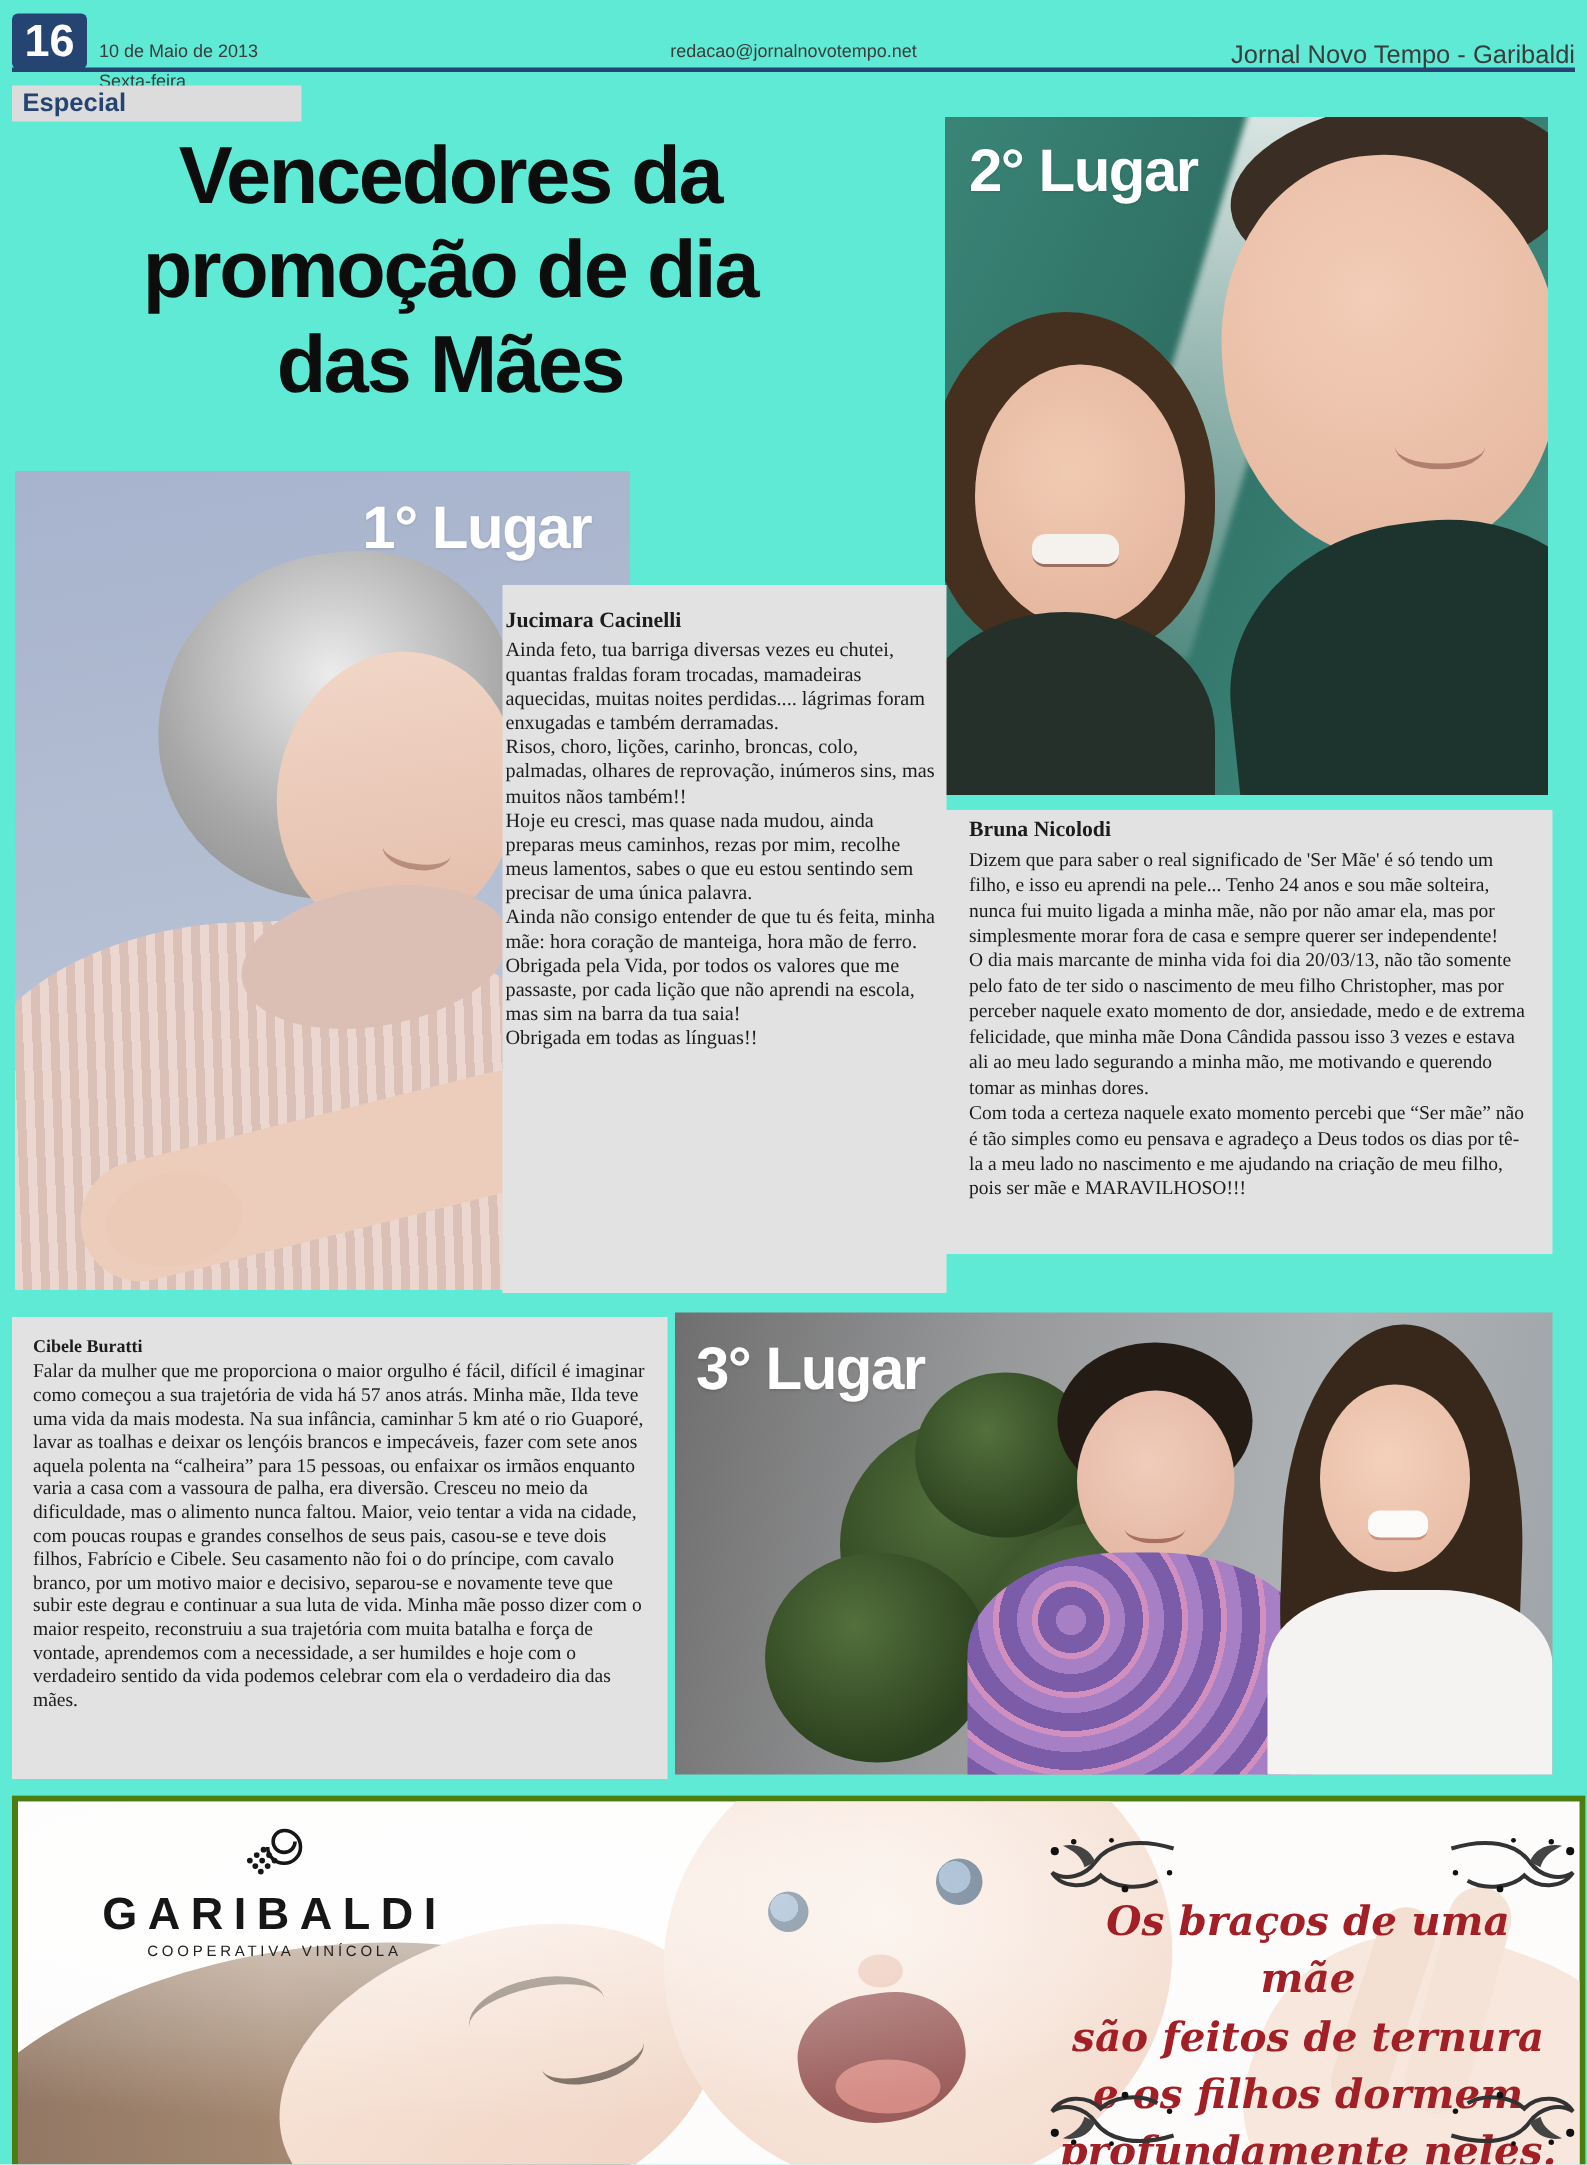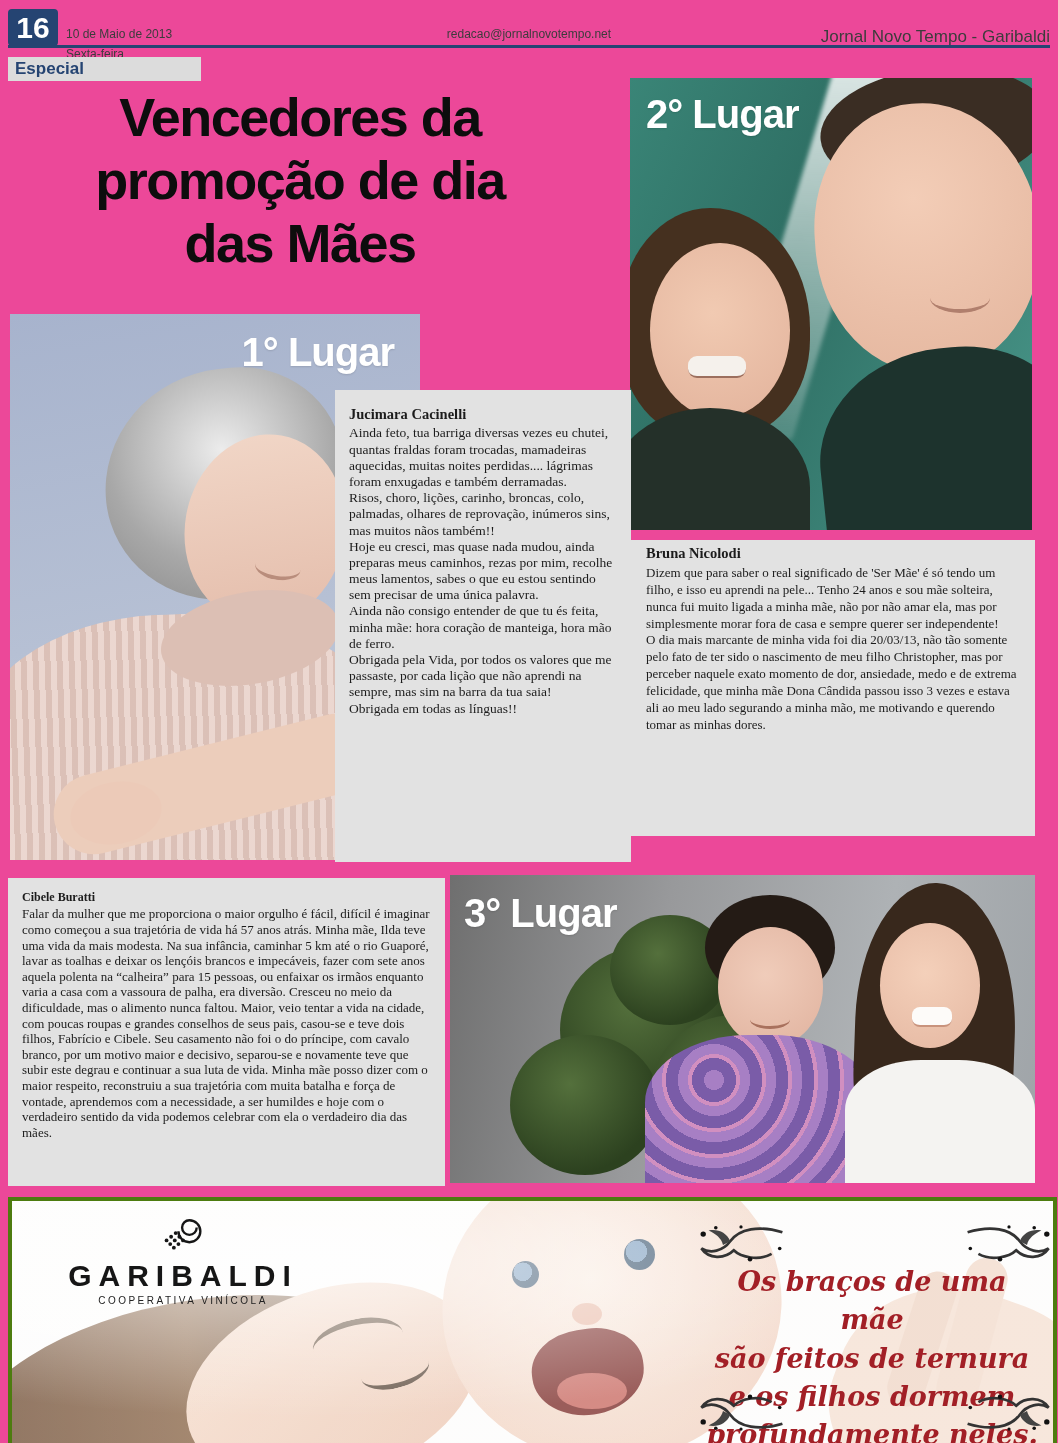--- a/index.html
+++ b/index.html
@@ -1,16 +1,16 @@
 <!DOCTYPE html>
 <html lang="pt"><head>
 <meta charset="utf-8">
 <style>
   html,body{margin:0;padding:0;background:#ffffff;}
-  .page{position:relative;width:1058px;height:1443px;background:#ec4899;overflow:hidden;
+  .page{position:relative;width:1058px;height:1443px;background:#5eead4;overflow:hidden;
         font-family:"Liberation Sans",sans-serif;}
   
   .numbox{position:absolute;left:8px;top:9px;width:50px;height:37px;background:#254472;
           border-radius:4px;color:#fff;font-weight:bold;font-size:30px;line-height:37px;
           text-align:center;font-family:"Liberation Sans",sans-serif;}
   .weekday{position:absolute;left:66px;top:10px;font-size:12px;color:#3c3c3c;margin-top:37px;}
   .date{position:absolute;left:66px;top:27px;font-size:12px;color:#3c3c3c;}
   .email{position:absolute;left:0;right:0;top:27px;text-align:center;font-size:12px;color:#3c3c3c;}
   .journal{position:absolute;right:8px;top:27px;font-size:17px;color:#3c3c3c;}
   .rule{position:absolute;left:8px;right:8px;top:45px;height:3px;background:#254472;}
@@ -90,21 +90,21 @@
              background:radial-gradient(circle at 45% 40%,#f4d0ba,#e5b8a2);}
   .p3-smile-b{left:462px;top:132px;width:40px;height:18px;border-radius:8px;background:#fdfbf9;
               border-bottom:2px solid #c9937d;}
   .p3-top-b{left:395px;top:185px;width:190px;height:125px;border-radius:40% 40% 0 0;
             background:#f4f3f1;}
   
   .textbox{position:absolute;background:#e2e2e2;overflow:hidden;z-index:5;
            font-family:"Liberation Serif",serif;color:#1c1c1c;}
   .textbox .author{font-weight:bold;margin-bottom:2px;}
   .textbox p{margin:0;}
-  .box1{left:335px;top:390px;width:296px;height:472px;padding:16px 14px;box-sizing:border-box;
+  .box1{left:335px;top:390px;width:296px;height:472px;padding:16px 2px;box-sizing:border-box;
         font-size:13.5px;line-height:1.2;}
   .box1 .author{font-size:14.5px;}
   .box2{left:630px;top:540px;width:405px;height:296px;padding:4px 16px;box-sizing:border-box;
         font-size:13px;line-height:1.3;}
   .box2 .author{font-size:14.5px;}
   .box3{left:8px;top:878px;width:437px;height:308px;padding:12px 14px;box-sizing:border-box;
         font-size:13px;line-height:1.2;}
   .box3 .author{font-size:12px;}
   
   .ad{position:absolute;left:8px;top:1197px;width:1041px;height:244px;border:4px solid #4d7c0f;
@@ -188,41 +188,42 @@
     <div class="shape p1-hand"></div>
     <div class="place-label label">1° Lugar</div>
   </div>
 
   <div class="textbox box1">
     <div class="author">Jucimara Cacinelli</div>
     <p>Ainda feto, tua barriga diversas vezes eu chutei, quantas fraldas foram trocadas, mamadeiras aquecidas, muitas noites perdidas.... lágrimas foram enxugadas e também derramadas.</p>
     <p>Risos, choro, lições, carinho, broncas, colo, palmadas, olhares de reprovação, inúmeros sins, mas muitos nãos também!!</p>
     <p>Hoje eu cresci, mas quase nada mudou, ainda preparas meus caminhos, rezas por mim, recolhe meus lamentos, sabes o que eu estou sentindo sem precisar de uma única palavra.</p>
     <p>Ainda não consigo entender de que tu és feita, minha mãe: hora coração de manteiga, hora mão de ferro.</p>
-    <p>Obrigada pela Vida, por todos os valores que me passaste, por cada lição que não aprendi na sempre, mas sim na barra da tua saia!</p>
+    <p>Obrigada pela Vida, por todos os valores que me passaste, por cada lição que não aprendi na escola, mas sim na barra da tua saia!</p>
     <p>Obrigada em todas as línguas!!</p>
   </div>
 
   <div class="photo photo2">
     <div class="shape p2-streak"></div>
     <div class="shape p2-hair-r"></div>
     <div class="shape p2-face-r"></div>
     <div class="shape p2-smile-r"></div>
     <div class="shape p2-hair-l"></div>
     <div class="shape p2-face-l"></div>
     <div class="shape p2-smile-l"></div>
     <div class="shape p2-top-r"></div>
     <div class="shape p2-top-l"></div>
     <div class="place-label label">2° Lugar</div>
   </div>
 
   <div class="textbox box2">
     <div class="author">Bruna Nicolodi</div>
     <p>Dizem que para saber o real significado de 'Ser Mãe' é só tendo um filho, e isso eu aprendi na pele... Tenho 24 anos e sou mãe solteira, nunca fui muito ligada a minha mãe, não por não amar ela, mas por simplesmente morar fora de casa e sempre querer ser independente!</p>
     <p>O dia mais marcante de minha vida foi dia 20/03/13, não tão somente pelo fato de ter sido o nascimento de meu filho Christopher, mas por perceber naquele exato momento de dor, ansiedade, medo e de extrema felicidade, que minha mãe Dona Cândida passou isso 3 vezes e estava ali ao meu lado segurando a minha mão, me motivando e querendo tomar as minhas dores.</p>
+    <p>Com toda a certeza naquele exato momento percebi que “Ser mãe” não é tão simples como eu pensava e agradeço a Deus todos os dias por tê-la a meu lado no nascimento e me ajudando na criação de meu filho, pois ser mãe e MARAVILHOSO!!!</p>
   </div>
 
   <div class="textbox box3">
     <div class="author">Cibele Buratti</div>
     <p>Falar da mulher que me proporciona o maior orgulho é fácil, difícil é imaginar como começou a sua trajetória de vida há 57 anos atrás. Minha mãe, Ilda teve uma vida da mais modesta. Na sua infância, caminhar 5 km até o rio Guaporé, lavar as toalhas e deixar os lençóis brancos e impecáveis, fazer com sete anos aquela polenta na “calheira” para 15 pessoas, ou enfaixar os irmãos enquanto varia a casa com a vassoura de palha, era diversão. Cresceu no meio da dificuldade, mas o alimento nunca faltou. Maior, veio tentar a vida na cidade, com poucas roupas e grandes conselhos de seus pais, casou-se e teve dois filhos, Fabrício e Cibele. Seu casamento não foi o do príncipe, com cavalo branco, por um motivo maior e decisivo, separou-se e novamente teve que subir este degrau e continuar a sua luta de vida. Minha mãe posso dizer com o maior respeito, reconstruiu a sua trajetória com muita batalha e força de vontade, aprendemos com a necessidade, a ser humildes e hoje com o verdadeiro sentido da vida podemos celebrar com ela o verdadeiro dia das mães.</p>
   </div>
 
   <div class="photo photo3">
     <div class="shape p3-leaf p3-l1"></div>
     <div class="shape p3-leaf p3-l2"></div>

